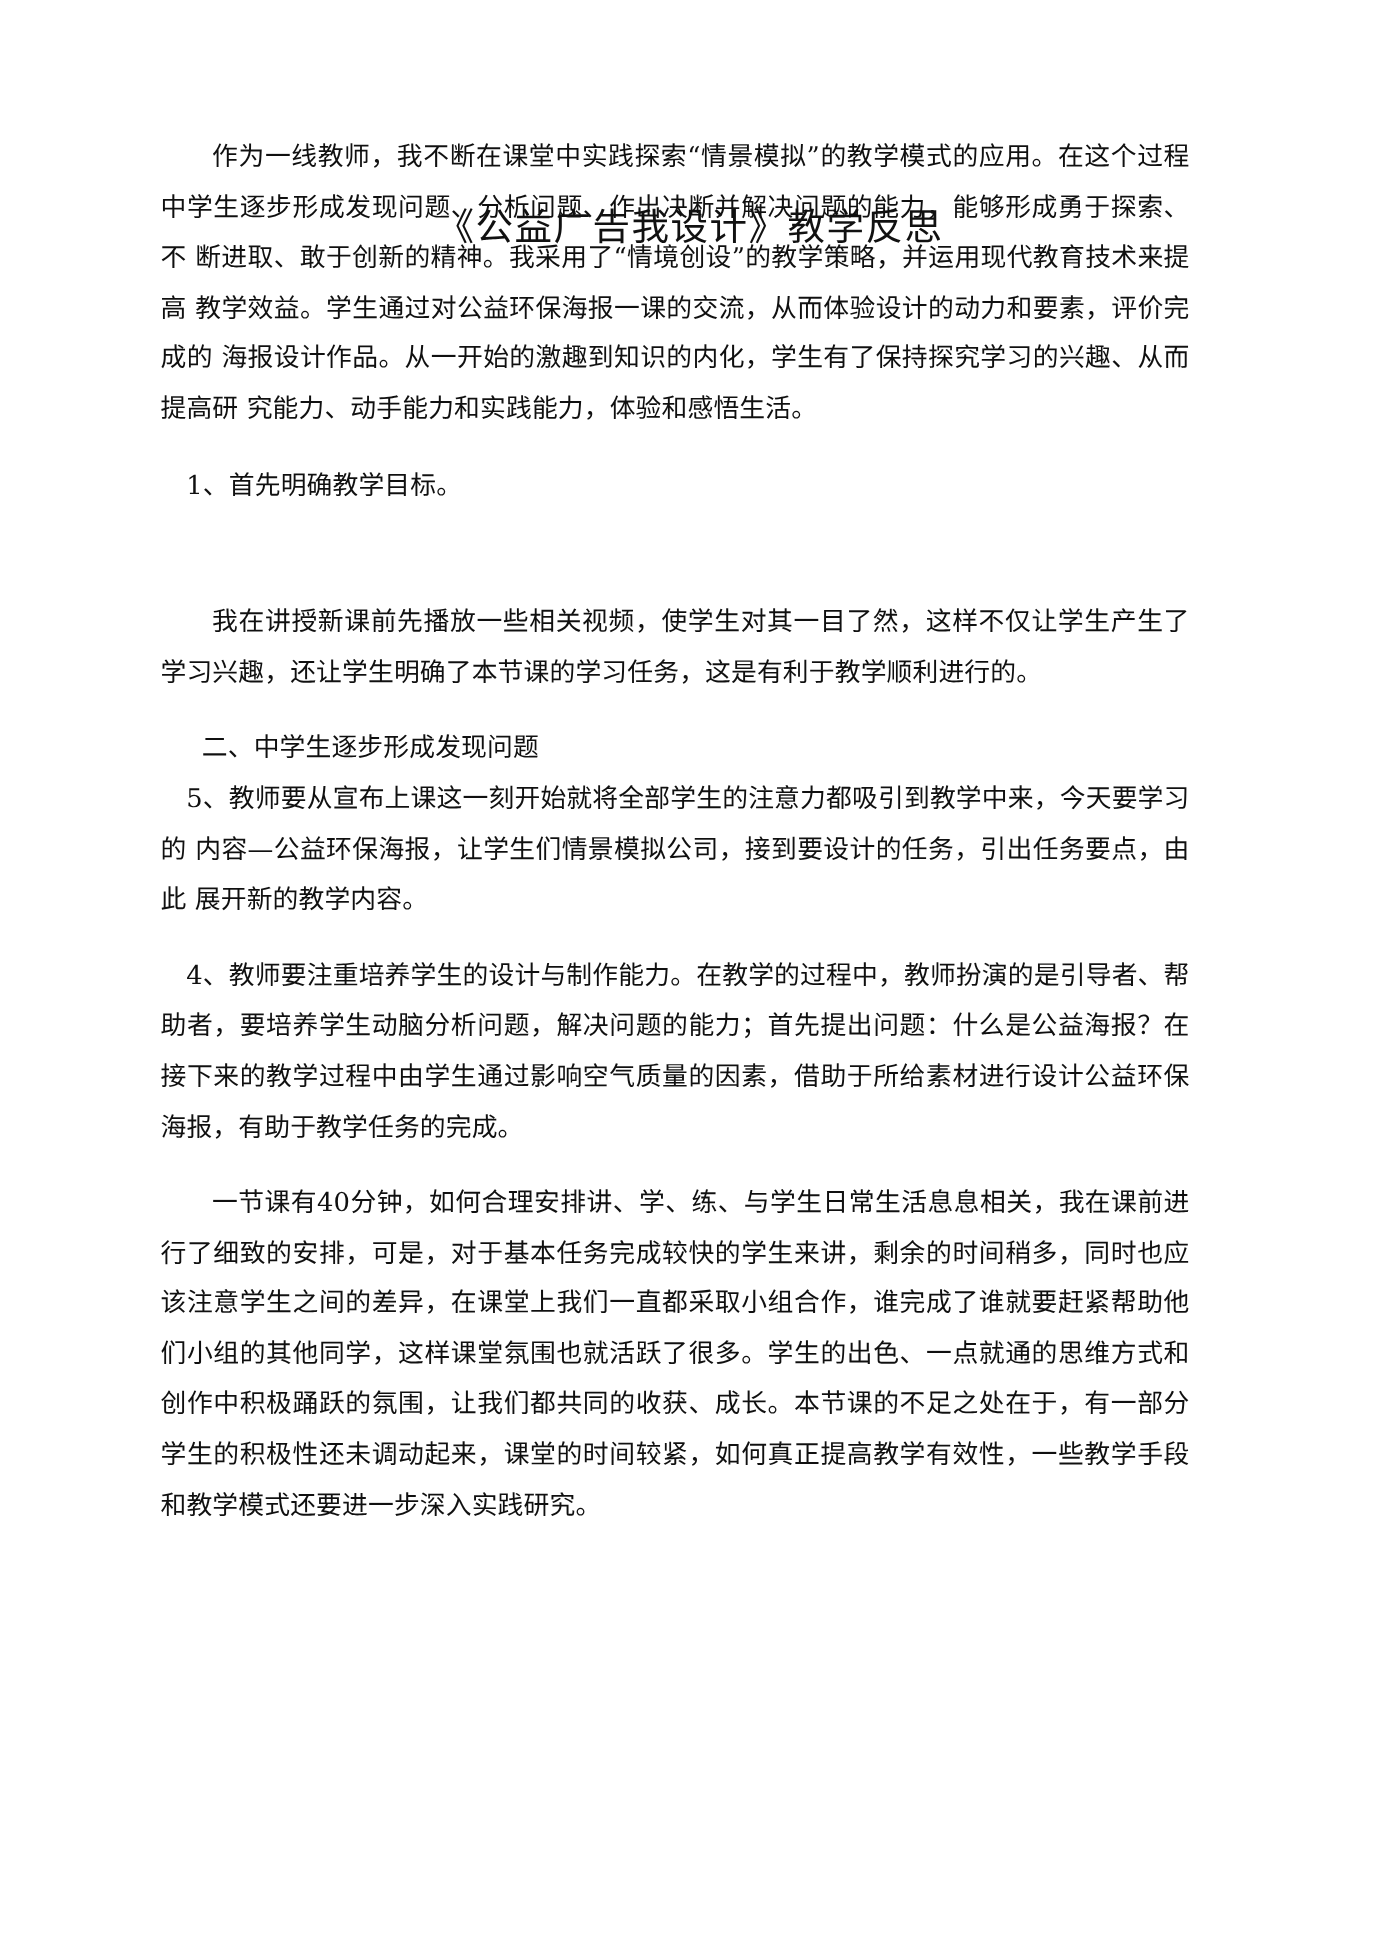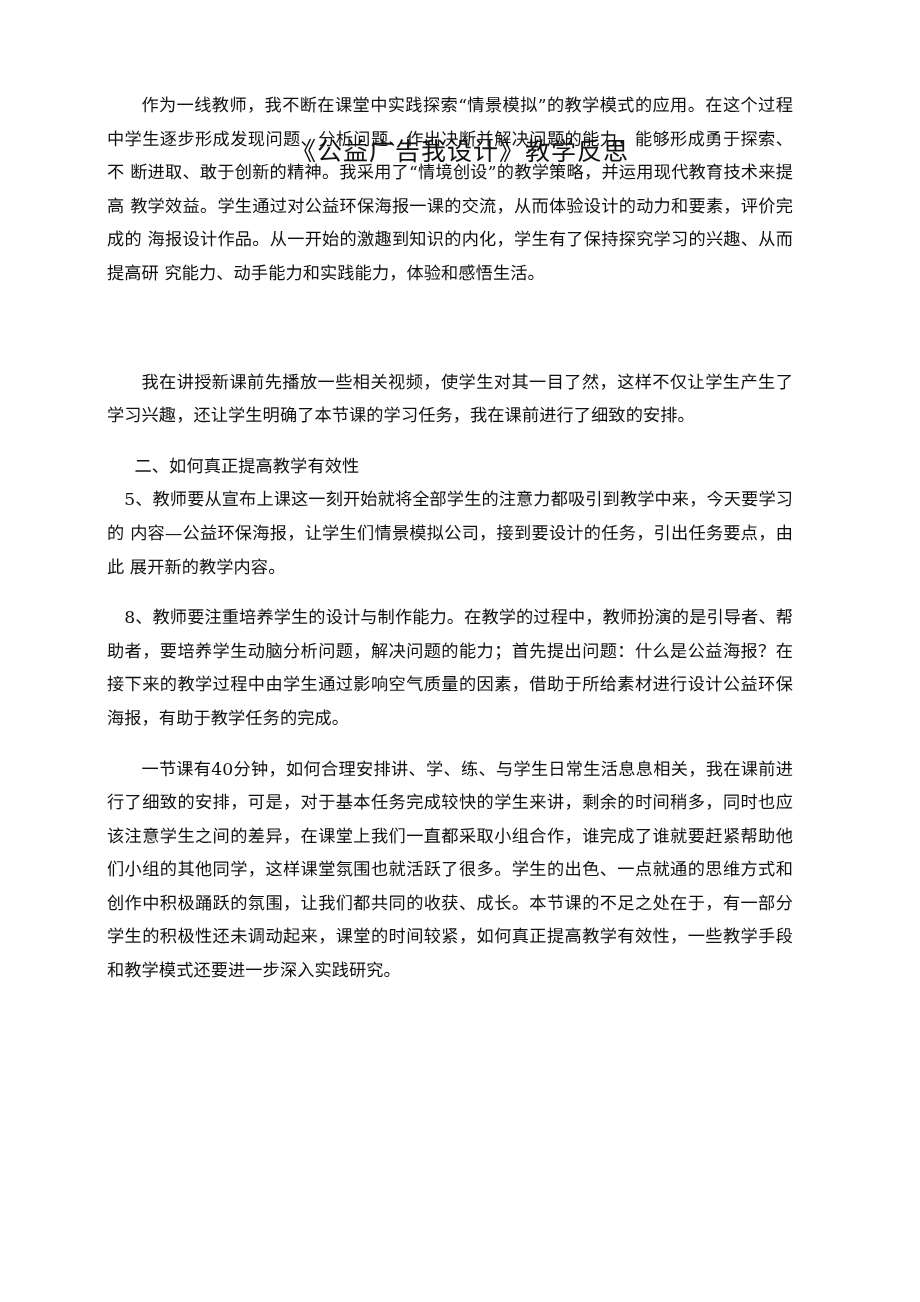--- a/index.html
+++ b/index.html
@@ -71,40 +71,41 @@
   <h1 class="doc-title">《公益广告我设计》教学反思</h1>
 
   <div class="content">
     <div class="body-block">
 
       <p class="para indent2">作为一线教师，我不断在课堂中实践探索“情景模拟”的教学模式的应用。在这个过程 中学生逐步形成发现问题、分析问题、作出决断并解决问题的能力，能够形成勇于探索、不 断进取、敢于创新的精神。我采用了“情境创设”的教学策略，并运用现代教育技术来提高 教学效益。学生通过对公益环保海报一课的交流，从而体验设计的动力和要素，评价完成的 海报设计作品。从一开始的激趣到知识的内化，学生有了保持探究学习的兴趣、从而提高研 究能力、动手能力和实践能力，体验和感悟生活。</p>
 
 
       <div class="gap-md"></div>
 
+      <p class="para indent1">1、首先明确教学目标。</p>
 
       <div class="gap-md"></div>
 
 
       <div class="gap-lg"></div>
 
 
       <div class="gap-md"></div>
 
-      <p class="para indent2">我在讲授新课前先播放一些相关视频，使学生对其一目了然，这样不仅让学生产生了学习兴趣，还让学生明确了本节课的学习任务，我在课前进行了细致的安排。</p>
+      <p class="para indent2">我在讲授新课前先播放一些相关视频，使学生对其一目了然，这样不仅让学生产生了学习兴趣，还让学生明确了本节课的学习任务，这是有利于教学顺利进行的。</p>
 
       <div class="gap-md"></div>
 
-      <p class="para heading-line">二、如何真正提高教学有效性</p>
+      <p class="para heading-line">二、中学生逐步形成发现问题</p>
 
       <p class="para indent1">5、教师要从宣布上课这一刻开始就将全部学生的注意力都吸引到教学中来，今天要学习的 内容—公益环保海报，让学生们情景模拟公司，接到要设计的任务，引出任务要点，由此 展开新的教学内容。</p>
 
       <div class="gap-md"></div>
 
-      <p class="para indent1">8、教师要注重培养学生的设计与制作能力。在教学的过程中，教师扮演的是引导者、帮助者，要培养学生动脑分析问题，解决问题的能力；首先提出问题：什么是公益海报？在接下来的教学过程中由学生通过影响空气质量的因素，借助于所给素材进行设计公益环保海报，有助于教学任务的完成。</p>
+      <p class="para indent1">4、教师要注重培养学生的设计与制作能力。在教学的过程中，教师扮演的是引导者、帮助者，要培养学生动脑分析问题，解决问题的能力；首先提出问题：什么是公益海报？在接下来的教学过程中由学生通过影响空气质量的因素，借助于所给素材进行设计公益环保海报，有助于教学任务的完成。</p>
 
       <div class="gap-md"></div>
 
       <p class="para indent2">一节课有40分钟，如何合理安排讲、学、练、与学生日常生活息息相关，我在课前进行了细致的安排，可是，对于基本任务完成较快的学生来讲，剩余的时间稍多，同时也应该注意学生之间的差异，在课堂上我们一直都采取小组合作，谁完成了谁就要赶紧帮助他们小组的其他同学，这样课堂氛围也就活跃了很多。学生的出色、一点就通的思维方式和创作中积极踊跃的氛围，让我们都共同的收获、成长。本节课的不足之处在于，有一部分学生的积极性还未调动起来，课堂的时间较紧，如何真正提高教学有效性，一些教学手段和教学模式还要进一步深入实践研究。</p>
 
     </div>
   </div>
 
 </div>
 

